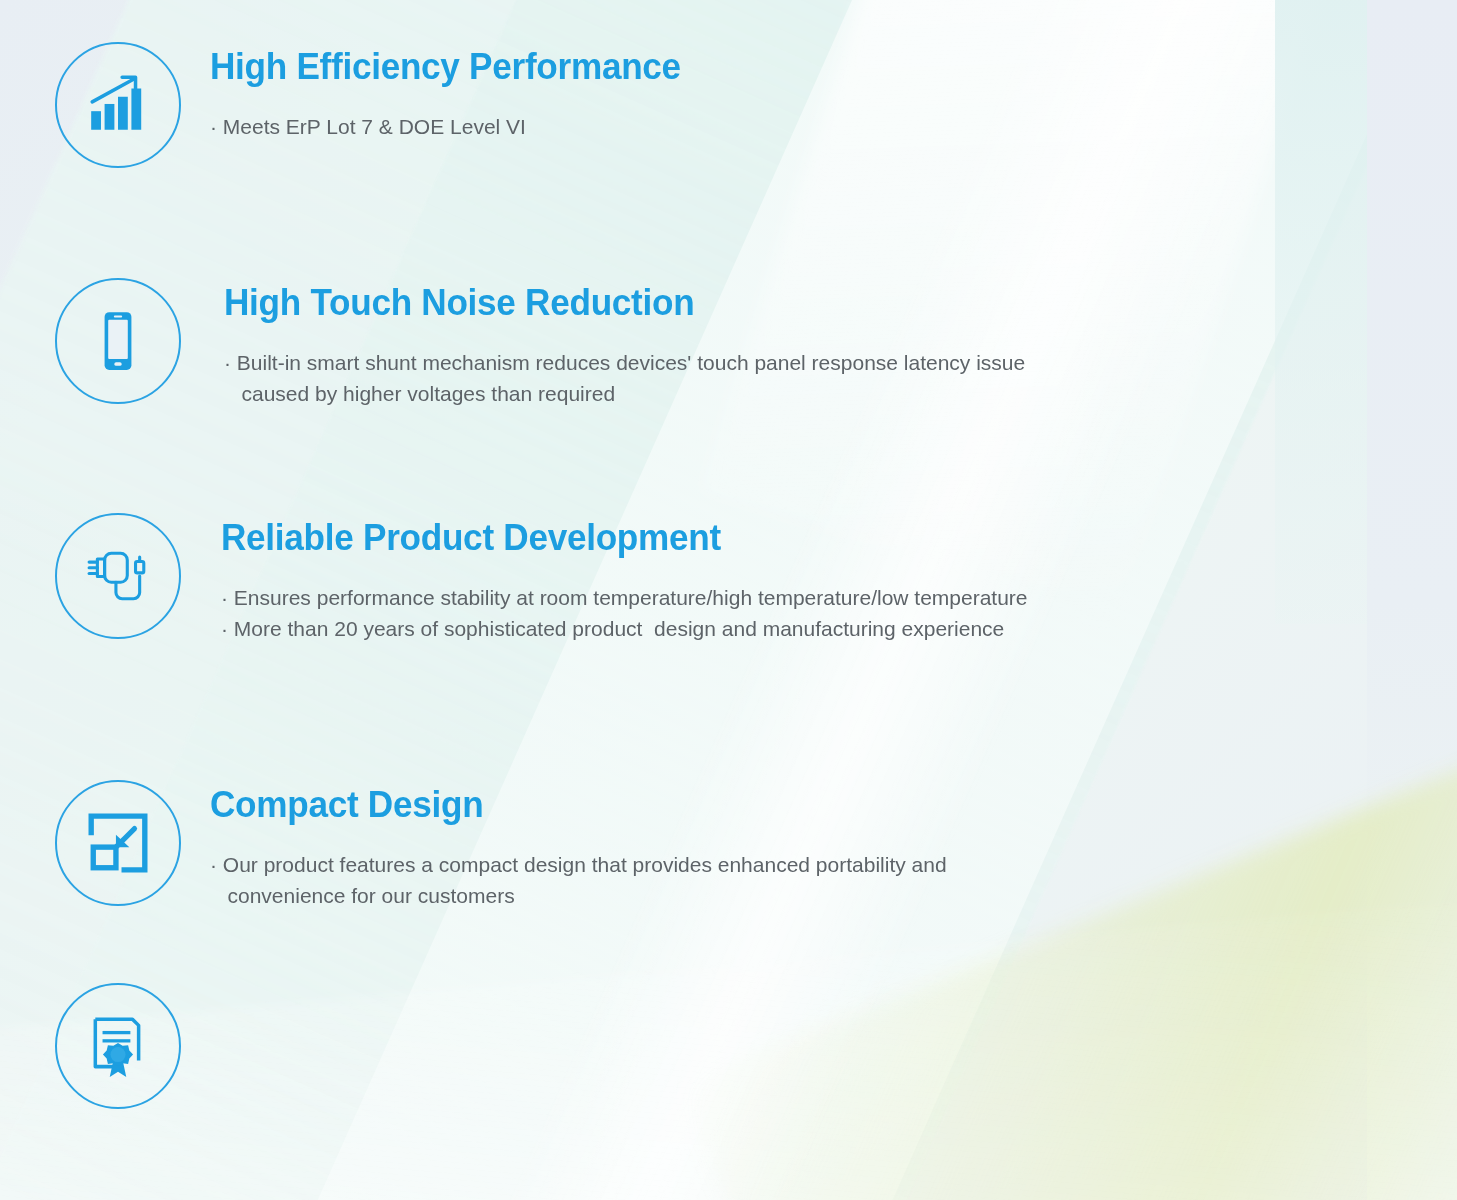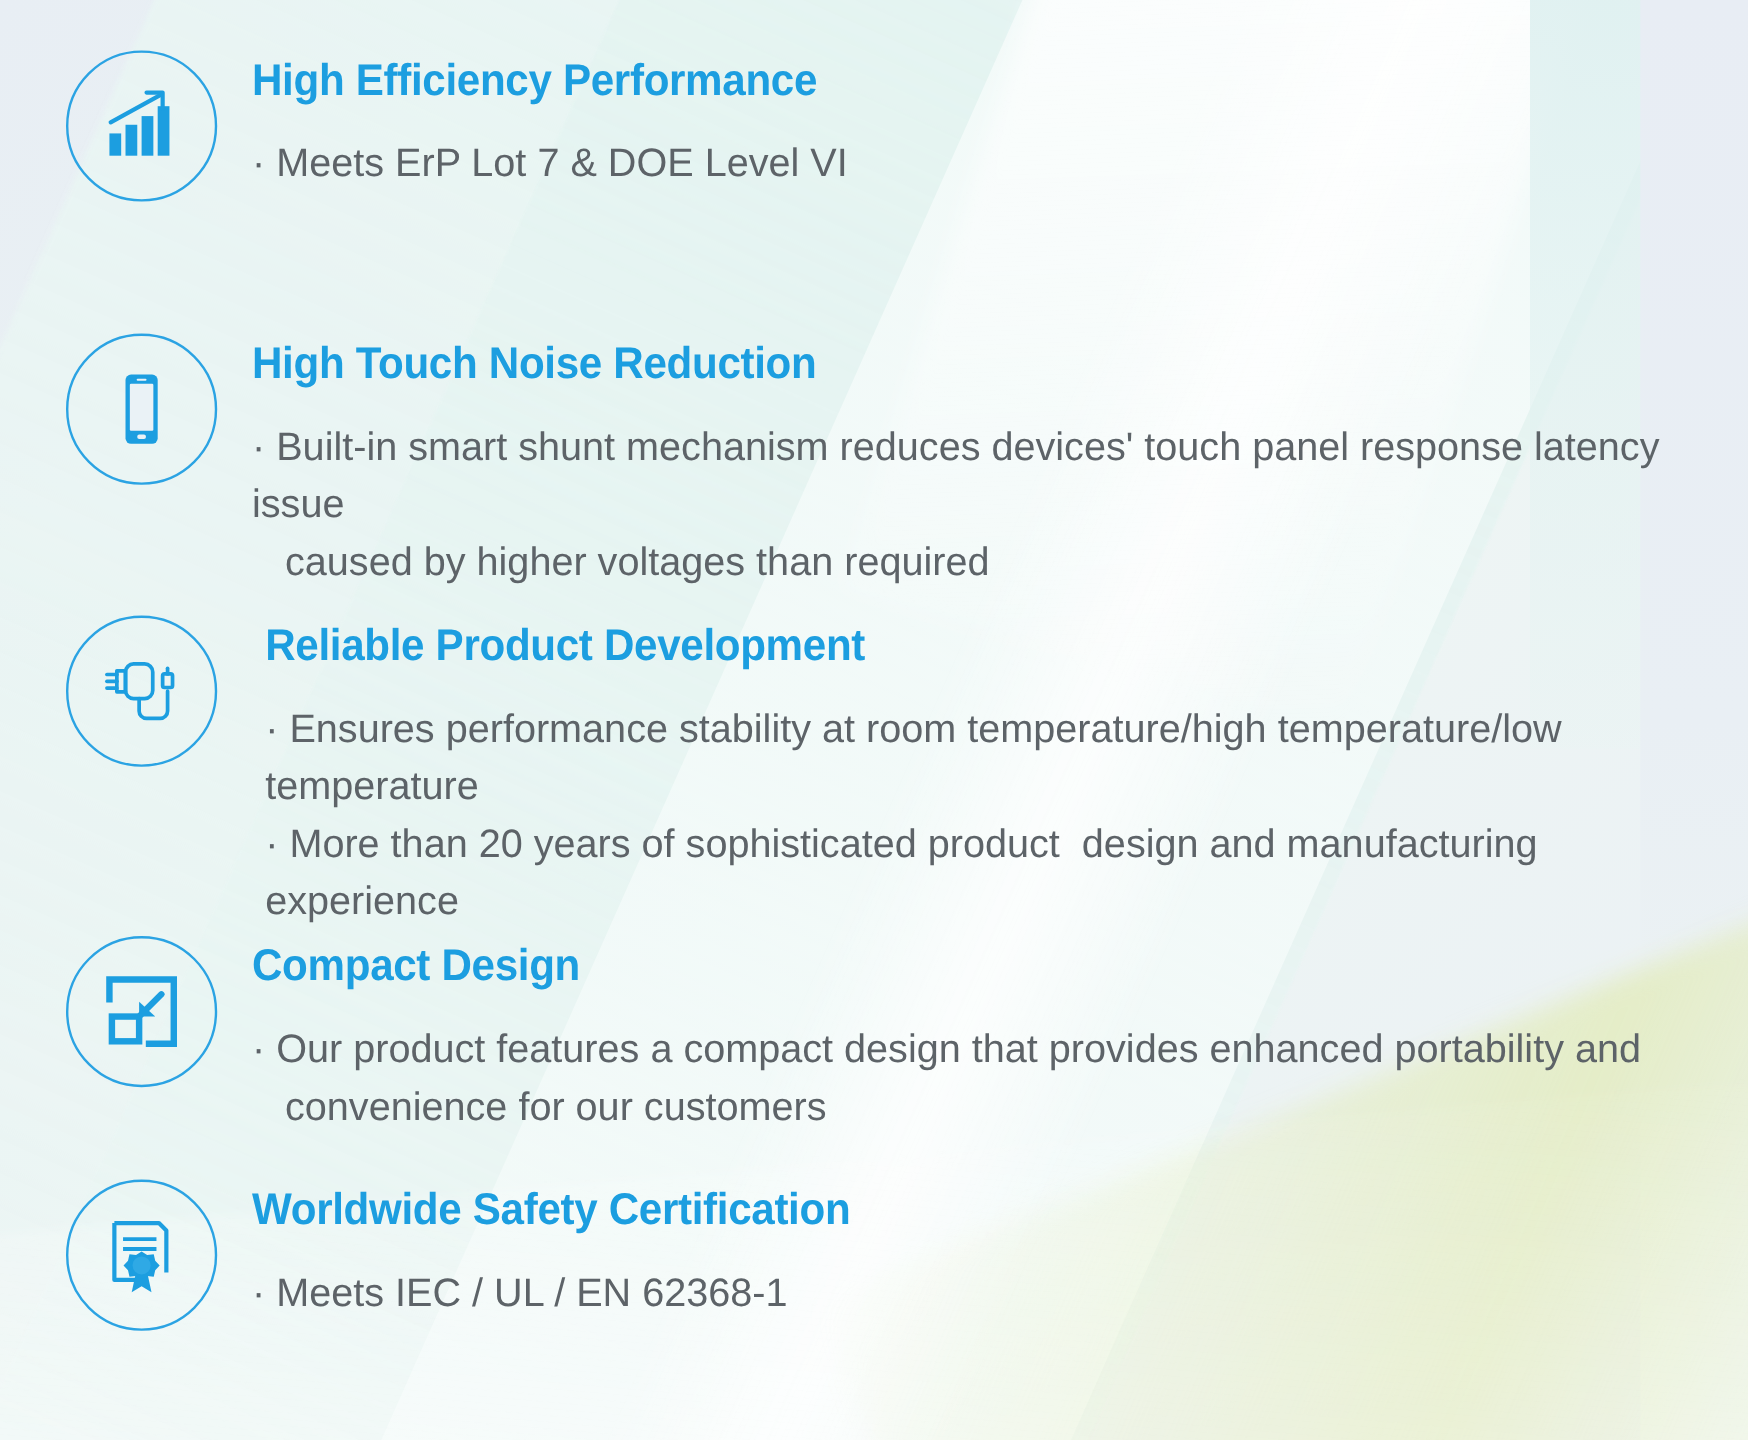--- a/index.html
+++ b/index.html
@@ -182,32 +182,32 @@
         #1fa0e2 0%,
         #21a1de 28%,
         #46ad c0 0%,
         #5cb6b0 52%,
         #8ec45f 78%,
         #a6cd3e 92%,
         #a9ce3a 100%);
     border-radius: 1px;
   }
   .bullets {
-    font-size: 33px;
+    font-size: 21px;
     color: #5d6368;
     line-height: 1.46;
   }
   .bullet {
     display: block;
     white-space: pre-wrap;
   }
 
   
   #feature-0 { top: 42px; }
-  #feature-1 { top: 278px; }
+  #feature-1 { top: 278px; gap: 14px; }
   #feature-2 { top: 513px; gap: 11px; }
   #feature-3 { top: 780px; }
   #feature-4 { top: 983px; }
 </style>
 </head>
 <body>
 
 <div id="page">
 
   <div class="bg-layer bg-base"></div>
@@ -317,23 +317,16 @@
         <div class="icon-ring"></div>
         <svg class="icon-glyph" viewBox="0 0 64 64">
           <path d="M10 6 L46 6 L52 12 L52 46 M10 6 L10 52 L30 52" fill="none" stroke="#1c9ee0" stroke-width="3.4" stroke-linejoin="round"></path>
           <line x1="17" y1="19" x2="44" y2="19" stroke="#1c9ee0" stroke-width="3.2"></line>
           <line x1="17" y1="27" x2="44" y2="27" stroke="#1c9ee0" stroke-width="3.2"></line>
           <path d="M27 48 L24 62 L32 57 L40 62 L37 48 Z" fill="#1c9ee0"></path>
           <path d="M32 29 L36.5 31.8 L41.8 31.2 L43 36.4 L46.6 40.3 L43 44.2 L41.8 49.4 L36.5 48.8 L32 51.6 L27.5 48.8 L22.2 49.4 L21 44.2 L17.4 40.3 L21 36.4 L22.2 31.2 L27.5 31.8 Z" fill="#1c9ee0"></path>
           <circle cx="32" cy="40.3" r="7.3" fill="#2fa9e5"></circle>
         </svg>
       </div>
-      <div class="feature-body">
-        <div class="feature-title">Worldwide Safety Certification</div>
-        <div class="rule"></div>
-        <div class="bullets">
-          <span class="bullet">· Meets IEC / UL / EN 62368-1</span>
-        </div>
-      </div>
     </div>
 
   </div>
 </div>
 
 </body></html>

